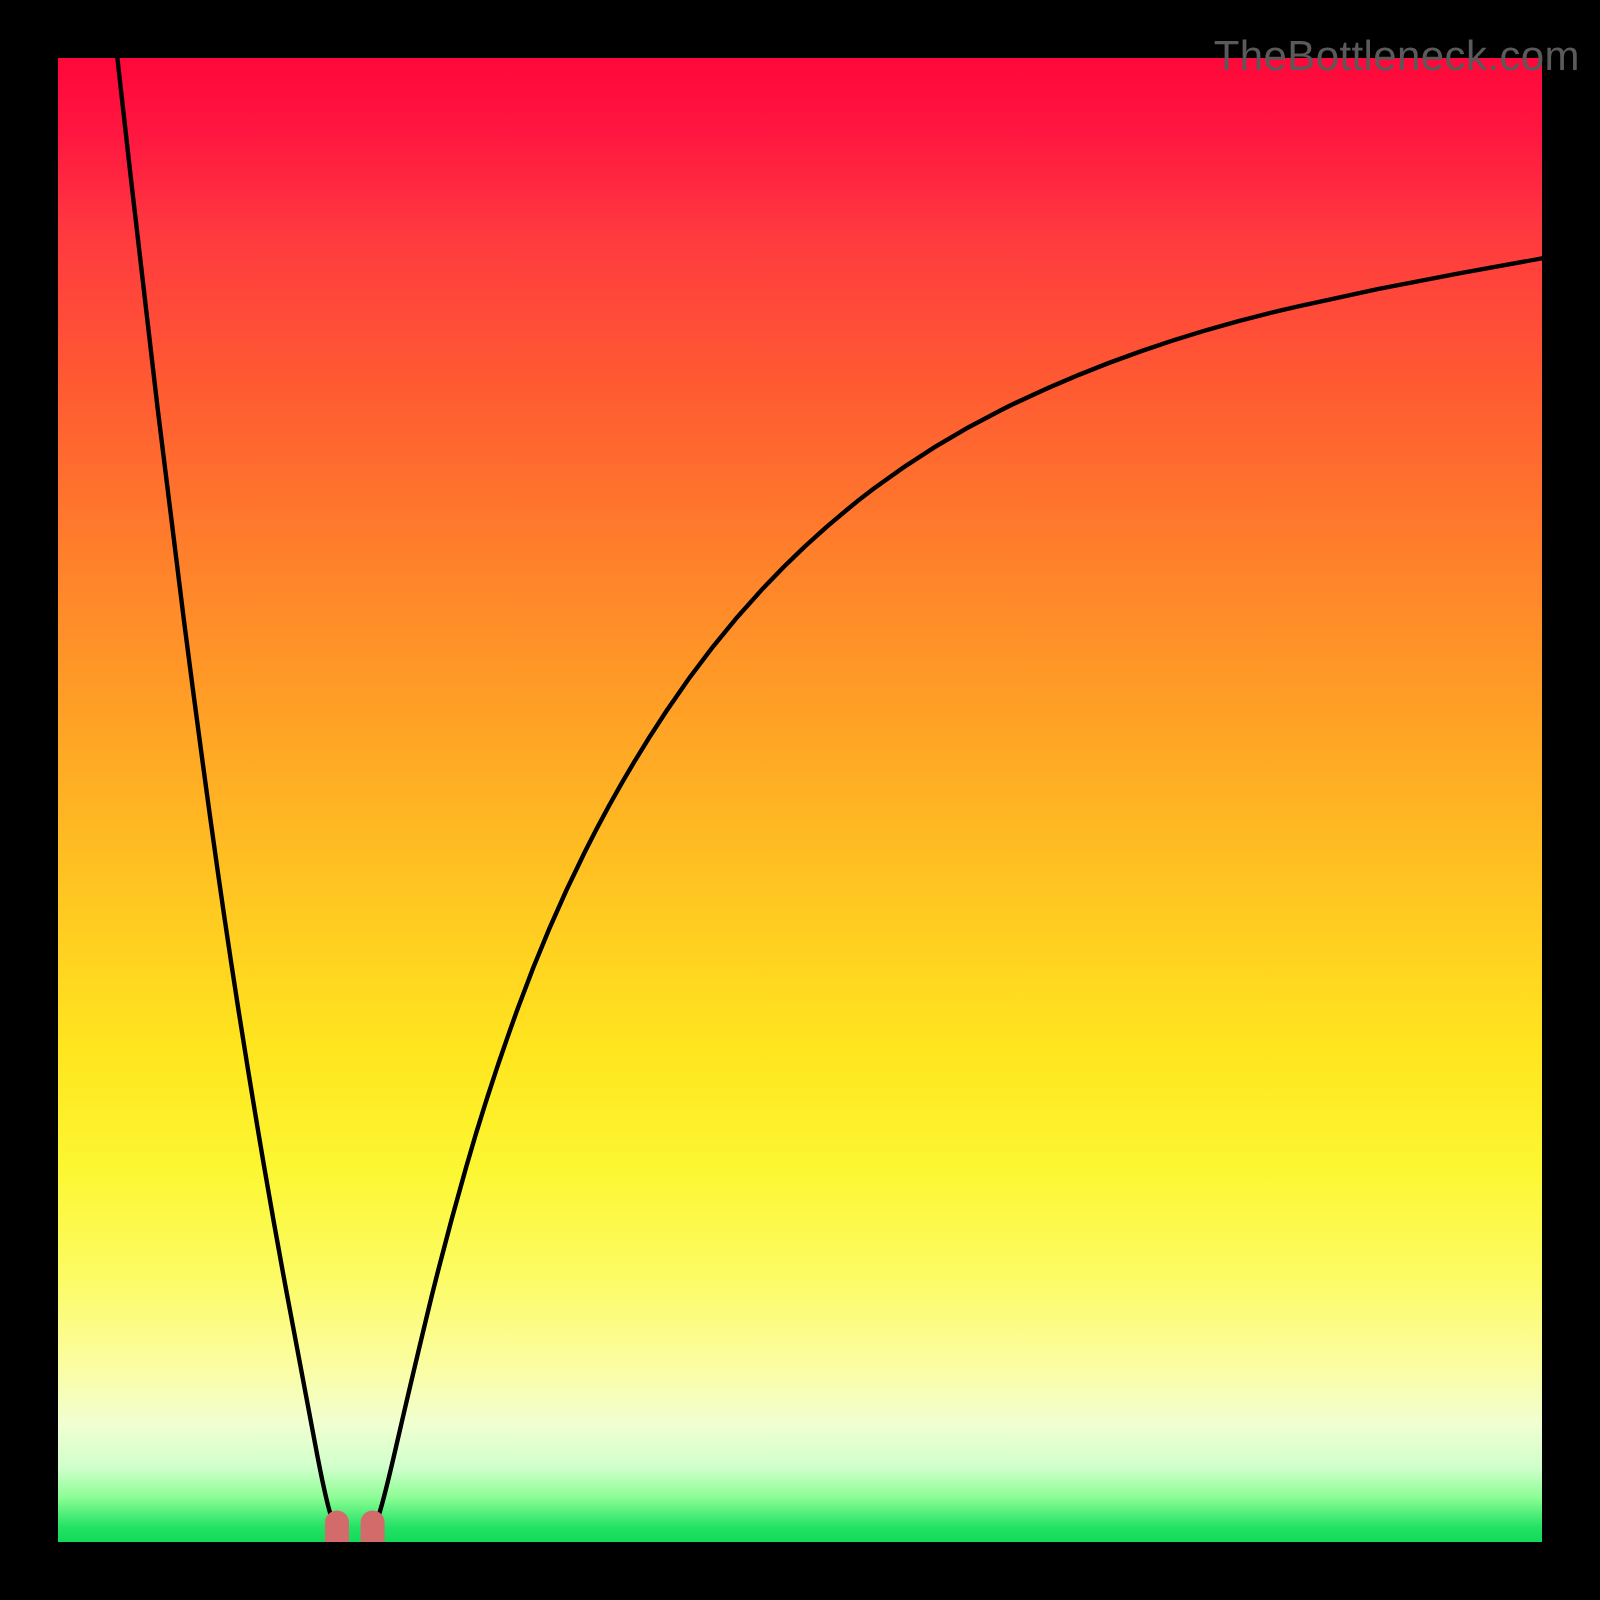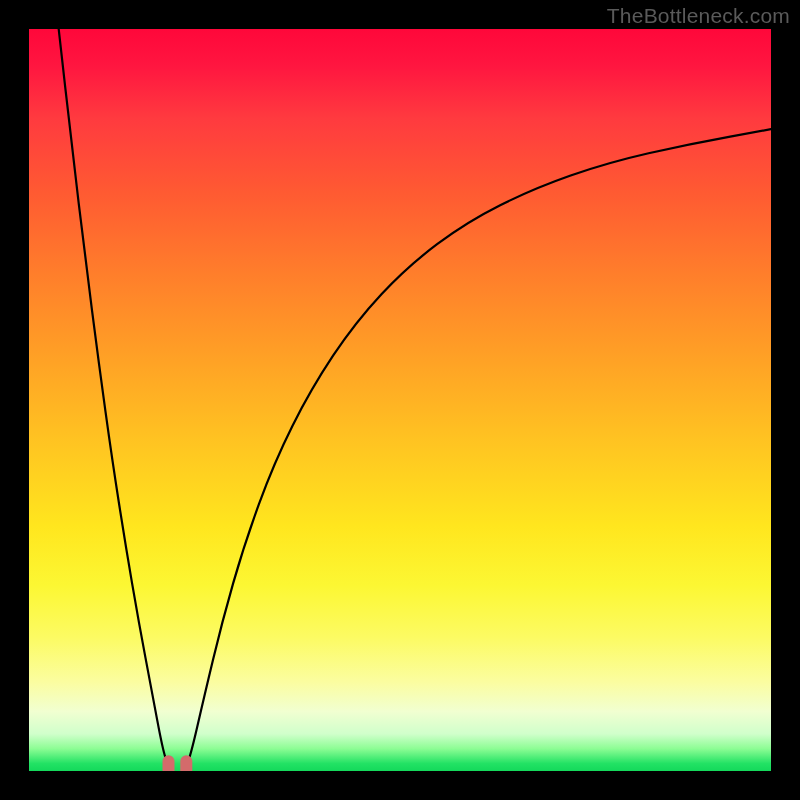--- a/index.html
+++ b/index.html
@@ -42,21 +42,21 @@
       #fbfda0 88%,
       #f1ffd1 92%,
       #d0ffcb 95%,
       #8cfd94 97%,
       #22e264 99%,
       #14d95b 100%
     );
   }
   .watermark {
     position: absolute;
-    top: 4px;
+    top: 17px;
     right: 10px;
     color: #5a5a5a;
     font-size: 21px;
     letter-spacing: 0.2px;
     font-weight: 400;
     white-space: nowrap;
   }
   svg.curves {
     position: absolute;
     inset: 0;

